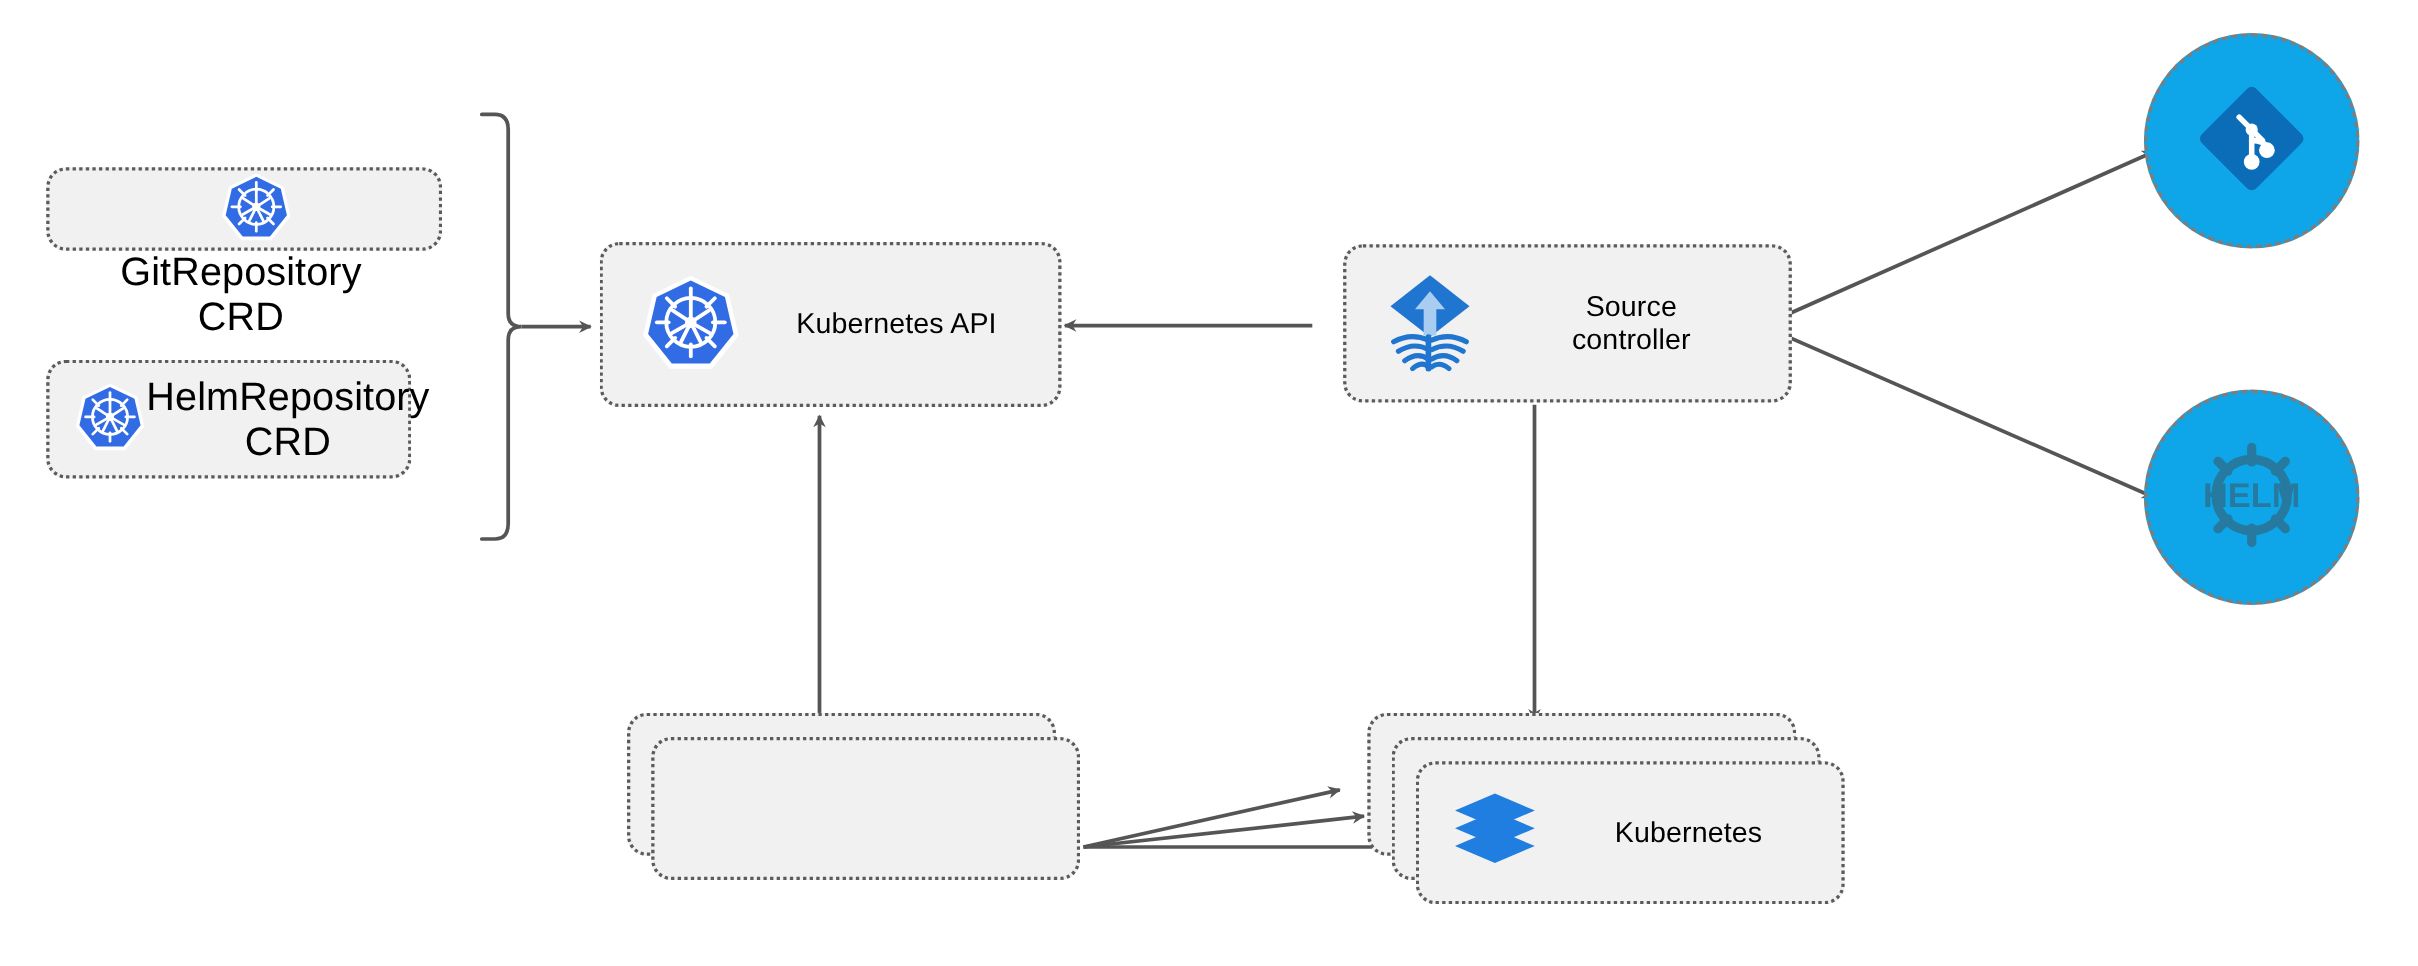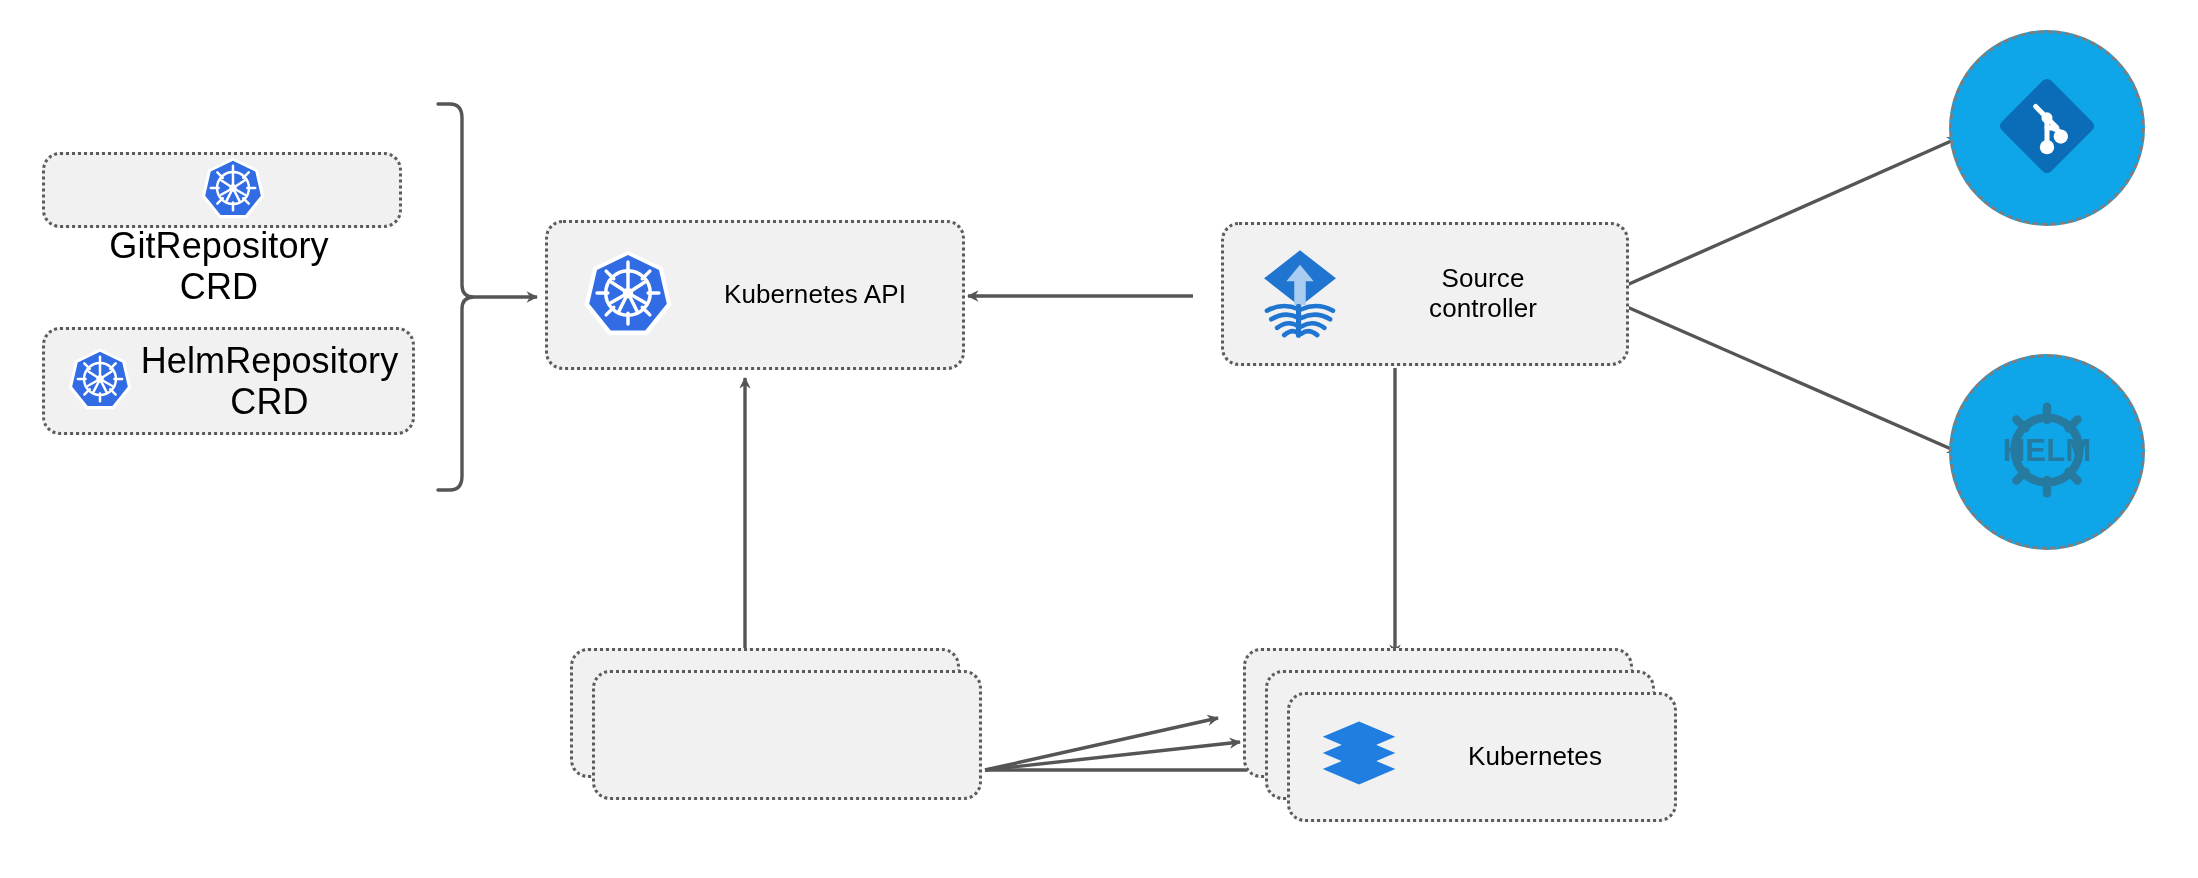--- a/index.html
+++ b/index.html
@@ -134,21 +134,21 @@
           <line x1="32" y1="32" x2="20" y2="38.8"></line>
           <line x1="32" y1="32" x2="20.5" y2="24.5"></line>
         </g>
         <circle cx="32" cy="32" r="3.6" fill="#ffffff"></circle>
       </svg>
     </span>
     <span class="label">GitRepository
 CRD</span>
   </div>
 
-  <div class="node small" style="left:42px; top:327px; width:373px; height:108px;">
+  <div class="node small" style="left:42px; top:327px; width:332px; height:108px;">
     <span class="icon" style="margin-left:22px;">
       <svg width="66" height="66" viewBox="0 0 64 64" xmlns="http://www.w3.org/2000/svg">
         <path d="M32 2.6 L56.2 14.3 L62.2 40.4 L45.4 61.4 L18.6 61.4 L1.8 40.4 L7.8 14.3 Z" fill="#ffffff"></path>
         <path d="M32 5.6 L53.6 16.0 L59.0 39.4 L44.0 58.1 L20.0 58.1 L5.0 39.4 L10.4 16.0 Z" fill="#326ce5"></path>
         <g stroke="#ffffff" stroke-width="2.4" fill="none" stroke-linecap="round">
           <circle cx="32" cy="32" r="15.5"></circle>
           <line x1="32" y1="10.5" x2="32" y2="18"></line>
           <line x1="32" y1="46" x2="32" y2="53.5"></line>
           <line x1="10.5" y1="32" x2="18" y2="32"></line>
           <line x1="46" y1="32" x2="53.5" y2="32"></line>

